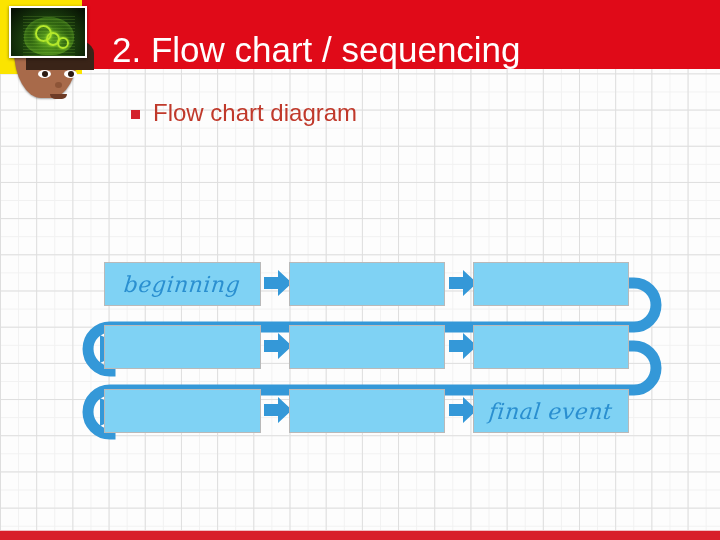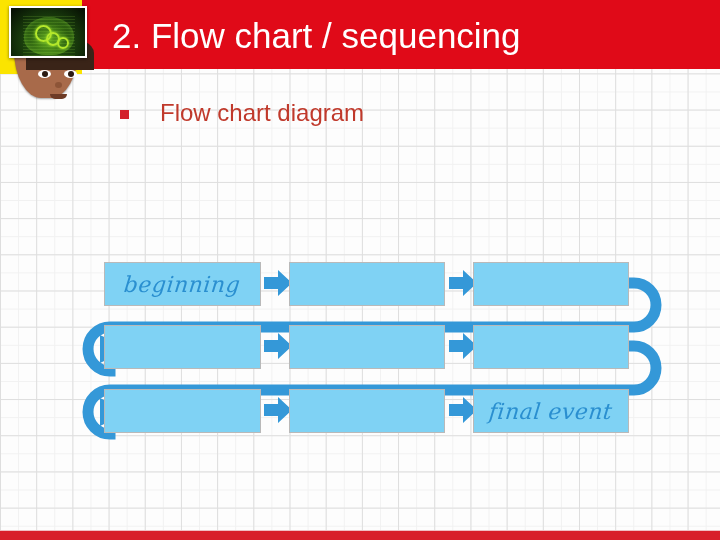--- a/index.html
+++ b/index.html
@@ -28,21 +28,21 @@
       linear-gradient(to bottom,#dedede 1px,transparent 1px);
     background-size:36.2px 36.2px;
     background-position:0 1px;
   }
   
   .header-bar{
     position:absolute;left:0;top:0;width:720px;height:69px;
     background:#e00a18;
   }
   .title{
-    position:absolute;left:112px;top:13px;
+    position:absolute;left:112px;top:27px;
     font-size:35px;color:#ffffff;letter-spacing:0px;
     white-space:nowrap;line-height:46px;font-weight:400;
   }
   
   .avatar{
     position:absolute;left:0px;top:0px;width:90px;height:100px;
   }
   .avatar-yellow{
     position:absolute;left:0;top:0;width:82px;height:74px;
     background:#fbe400;
@@ -75,21 +75,21 @@
     background:radial-gradient(ellipse at 50% 60%, rgba(140,220,40,.55), rgba(40,110,10,.25) 70%, transparent 100%);
     box-shadow:0 0 6px rgba(150,230,60,.55) inset;
   }
   .gear{position:absolute;border-radius:50%;border:2.2px solid #b6e82a;box-shadow:0 0 3px #9ee02a;}
   .g1{left:24px;top:17px;width:13px;height:13px;}
   .g2{left:35px;top:24px;width:10px;height:10px;}
   .g3{left:46px;top:29px;width:8px;height:8px;}
   .scan{position:absolute;left:12px;top:8px;width:52px;height:40px;
     background:repeating-linear-gradient(to bottom,rgba(160,230,70,.16) 0 1px,transparent 1px 3px);}
   
-  .bullet-row{position:absolute;left:120px;top:99px;display:flex;align-items:center;gap:31px;text-align:right;}
+  .bullet-row{position:absolute;left:131px;top:99px;display:flex;align-items:center;gap:13px;text-align:right;}
   .bullet-mark{
     width:9px;height:9px;background:#d3212c;display:inline-block;position:relative;top:1px;
   }
   .bullet-text{font-size:24px;color:#c0392b;white-space:nowrap;}
   
   .flow{position:absolute;left:0;top:0;width:720px;height:540px;}
   .fbox{
     position:absolute;background:#7fd2f4;border:1px solid #b9b9b9;
     box-sizing:border-box;
     display:flex;align-items:center;justify-content:center;

